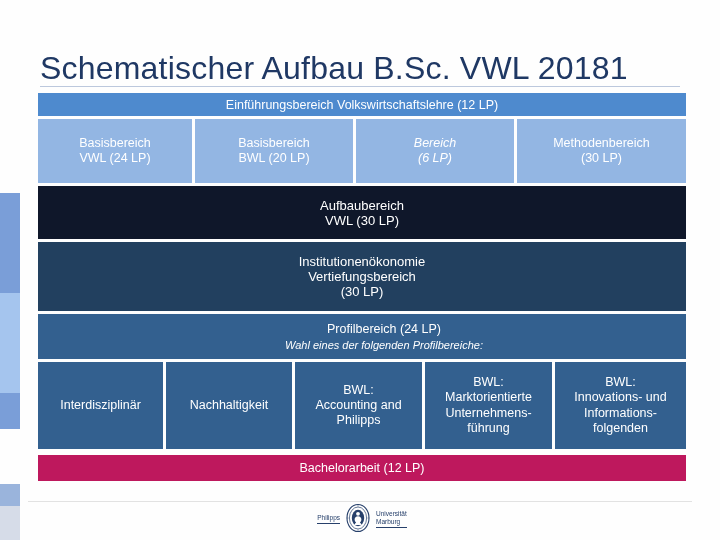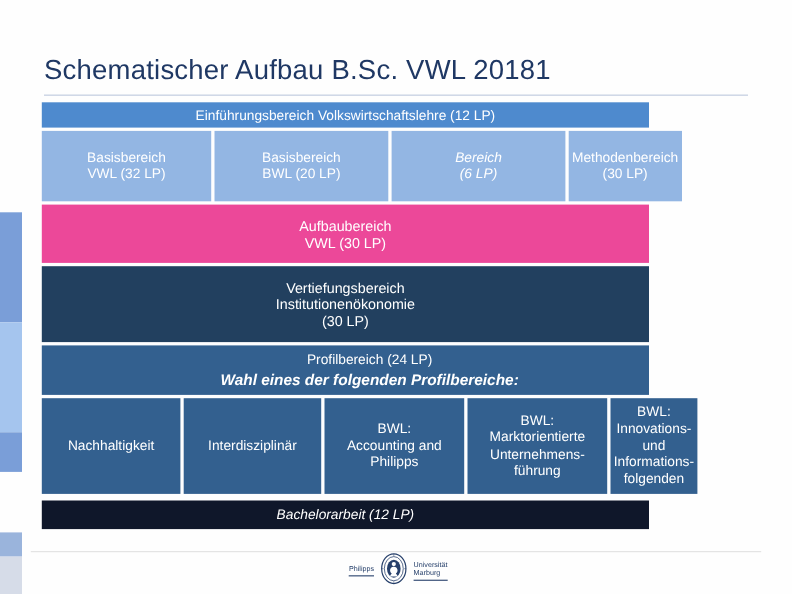--- a/index.html
+++ b/index.html
@@ -27,40 +27,40 @@
   .accent-c { top: 393px; height: 36px;  background: #7a9ed8; }
   .accent-d { top: 484px; height: 22px;  background: #9ab4dc; }
   .accent-e { top: 506px; height: 34px;  background: #d6dce8; }
 
   
   .slide-title {
     position: absolute;
     left: 40px;
     top: 50px;
     width: 640px;
-    font-size: 25px;
+    font-size: 32px;
     color: #1f3864;
     letter-spacing: 0.2px;
     white-space: nowrap;
   }
   .title-rule {
     position: absolute;
     left: 40px;
     top: 86px;
     width: 640px;
     height: 1px;
     background: #bcc8dd;
   }
 
   
   .diagram {
     position: absolute;
     left: 38px;
     top: 93px;
-    width: 552px;
+    width: 648px;
   }
   .band {
     width: 100%;
     box-sizing: border-box;
     color: #ffffff;
     text-align: center;
     display: flex;
     flex-direction: column;
     align-items: center;
     justify-content: center;
@@ -90,51 +90,49 @@
     background: #4e8ace;
     font-size: 12.5px;
   }
   .row-basis .cell {
     background: #93b6e3;
     height: 64px;
     font-size: 12.5px;
   }
   .band-aufbau {
     height: 53px;
-    background: #ec4899;
+    background: #0f172a;
     font-size: 13px;
   }
   .band-vertiefung {
     height: 69px;
     background: #22405f;
     font-size: 13px;
   }
   .band-profil {
     height: 45px;
     background: #33608f;
     font-size: 12.5px;
     padding-left: 44px;
   }
   .band-profil .sub {
     font-style: italic;
-    font-size: 14px;
+    font-size: 11px;
     margin-top: 3px;
-    font-weight: bold;
   }
   .row-profile .cell {
     background: #33608f;
     height: 87px;
     font-size: 12.5px;
   }
   .band-thesis {
     height: 26px;
-    background: #0f172a;
+    background: #be185d;
     font-size: 12.5px;
     margin-top: 6px;
-    font-style: italic;
   }
   .band .line { display: block; }
 
   
   .footer-rule {
     position: absolute;
     left: 28px;
     top: 501px;
     width: 664px;
     height: 1px;
@@ -180,21 +178,21 @@
 
 <div class="diagram">
 
   <div class="band band-intro">
     <span class="line">Einführungsbereich Volkswirtschaftslehre (12 LP)</span>
   </div>
 
   <div class="row row-basis">
     <div class="cell" style="flex:0 0 154px;">
       <span class="line">Basisbereich</span>
-      <span class="line">VWL (32 LP)</span>
+      <span class="line">VWL (24 LP)</span>
     </div>
     <div class="cell" style="flex:0 0 158px;">
       <span class="line">Basisbereich</span>
       <span class="line">BWL (20 LP)</span>
     </div>
     <div class="cell" style="flex:0 0 158px;font-style:italic;">
       <span class="line">Bereich</span>
       <span class="line">(6 LP)</span>
     </div>
     <div class="cell" style="flex:1 1 auto;">
@@ -202,36 +200,36 @@
       <span class="line">(30 LP)</span>
     </div>
   </div>
 
   <div class="band band-aufbau">
     <span class="line">Aufbaubereich</span>
     <span class="line">VWL (30 LP)</span>
   </div>
 
   <div class="band band-vertiefung">
+    <span class="line">Institutionenökonomie</span>
     <span class="line">Vertiefungsbereich</span>
-    <span class="line">Institutionenökonomie</span>
     <span class="line">(30 LP)</span>
   </div>
 
   <div class="band band-profil">
     <span class="line">Profilbereich (24 LP)</span>
     <span class="line sub">Wahl eines der folgenden Profilbereiche:</span>
   </div>
 
   <div class="row row-profile">
+    <div class="cell" style="flex:0 0 125px;">
+      <span class="line">Interdisziplinär</span>
+    </div>
     <div class="cell" style="flex:0 0 126px;">
       <span class="line">Nachhaltigkeit</span>
-    </div>
-    <div class="cell" style="flex:0 0 125px;">
-      <span class="line">Interdisziplinär</span>
     </div>
     <div class="cell" style="flex:0 0 127px;">
       <span class="line">BWL:</span>
       <span class="line">Accounting and</span>
       <span class="line">Philipps</span>
     </div>
     <div class="cell" style="flex:0 0 127px;">
       <span class="line">BWL:</span>
       <span class="line">Marktorientierte</span>
       <span class="line">Unternehmens-</span>

